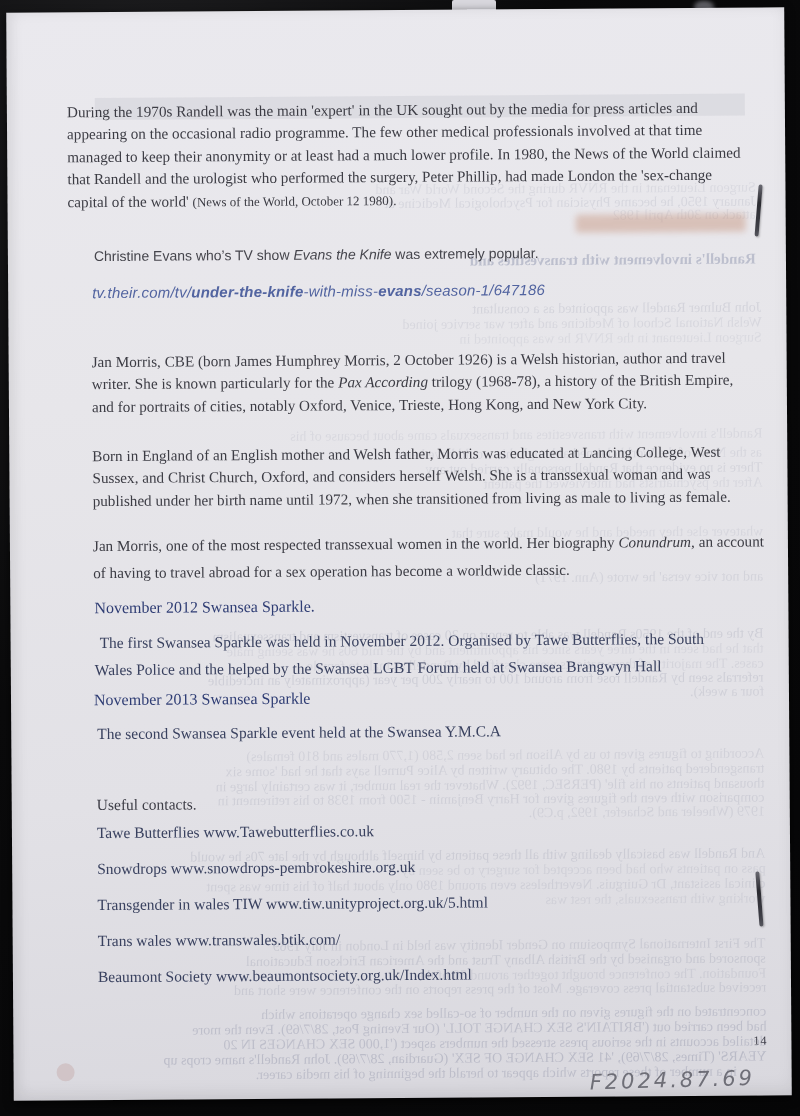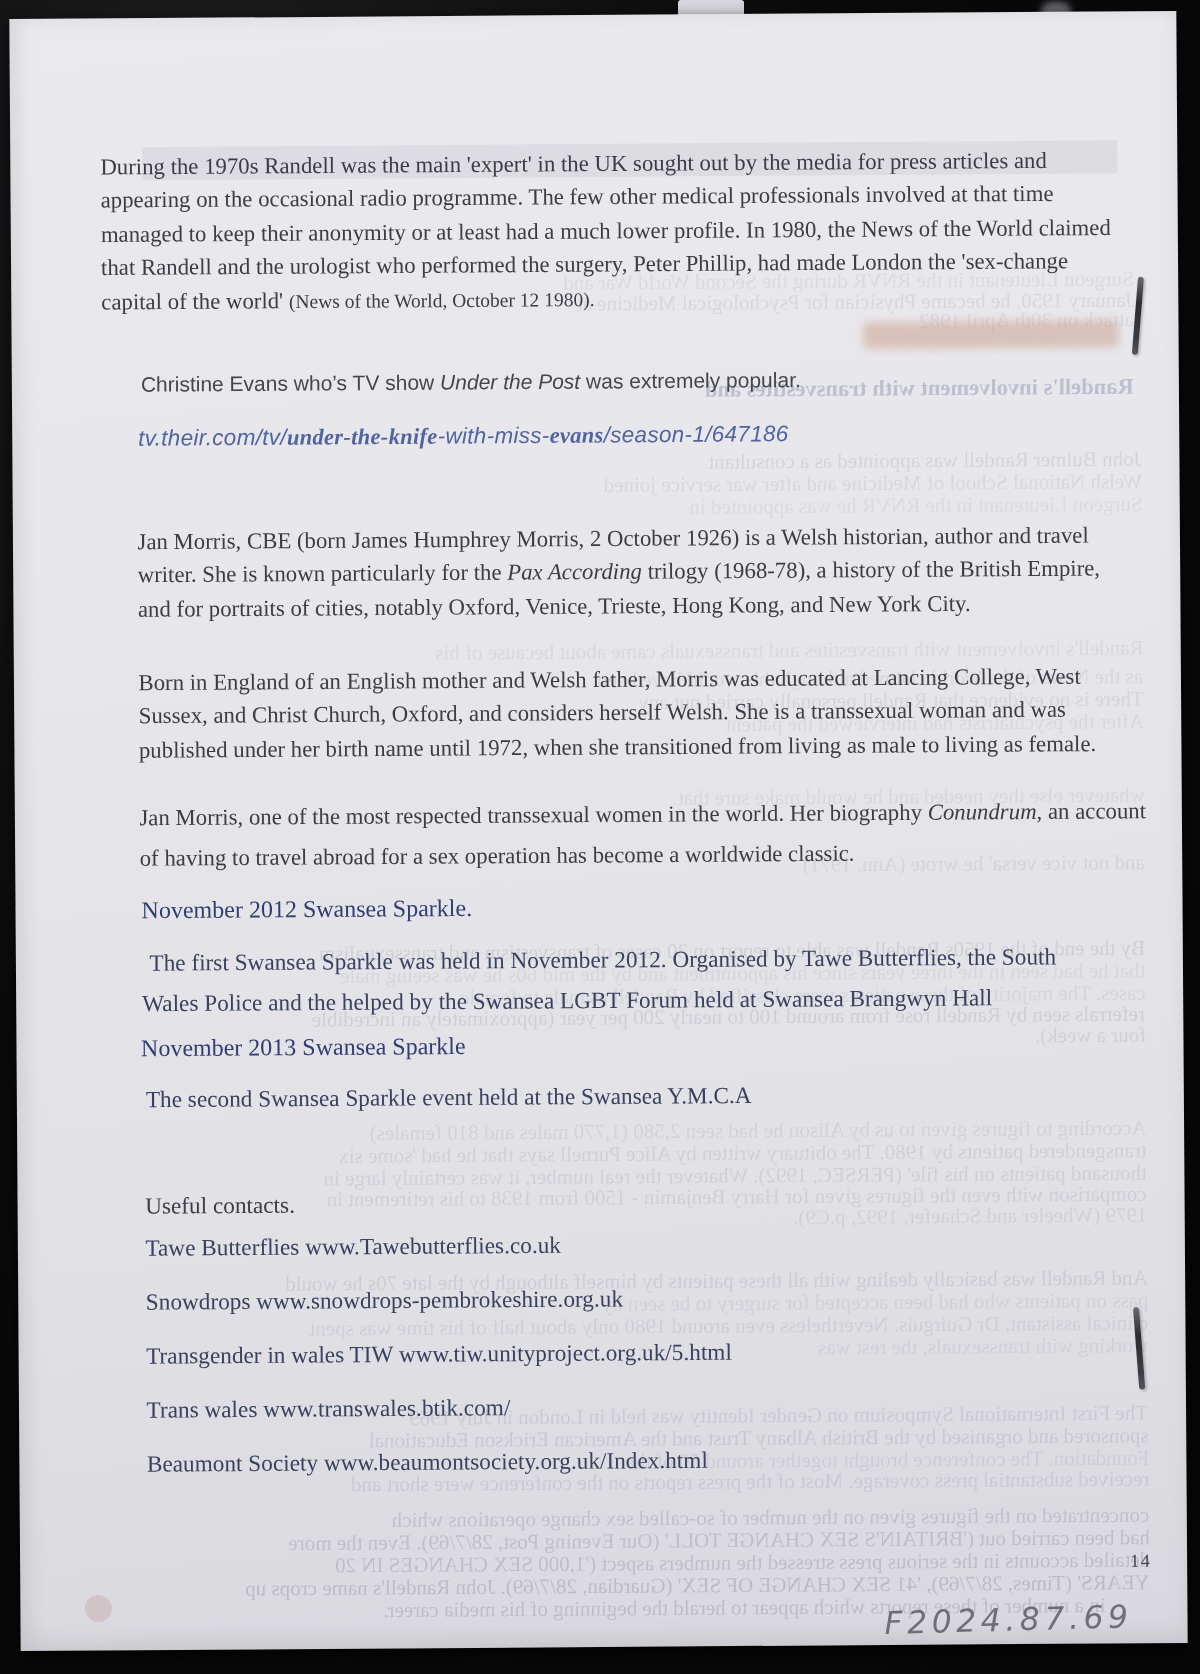--- a/index.html
+++ b/index.html
@@ -11,21 +11,21 @@
   .page{position:absolute;left:10px;top:10px;width:778px;height:1088px;
         background:linear-gradient(176deg,#eae9ee 0%,#e7e6ea 35%,#e2e1e6 70%,#d9d8de 100%);
         transform:rotate(-0.4deg);transform-origin:50% 50%;
         box-shadow:0 3px 10px rgba(0,0,0,.75), inset 6px 0 14px rgba(0,0,0,.06), inset 0 -8px 16px rgba(0,0,0,.05);}
   .page p,.page h3{margin:0;position:absolute;}
   .band{position:absolute;left:88px;top:86px;width:650px;height:22px;background:#d6d5db;opacity:.65;}
   .serif{font-family:"Liberation Serif", serif;font-size:15.2px;line-height:22.4px;color:var(--body_ink);}
   .para1{left:60px;top:89px;width:684px;}
   .cite{font-size:13px;}
   .i{font-style:italic;}
-  .b{font-weight:700;font-family:Liberation Serif, serif;}
+  .b{font-weight:700;}
   .sans{font-family:"Liberation Sans", sans-serif;font-size:14px;color:#45454c;}
   .caption{left:86px;top:236px;width:620px;}
   .url{left:84px;top:272px;width:620px;font-family:"Liberation Sans", sans-serif;
        font-style:italic;font-size:15px;color:var(--link_blue);letter-spacing:.2px;}
   .jm1{left:83px;top:339px;width:664px;}
   .jm2{left:83px;top:433px;width:676px;}
   .jm3{left:83px;top:521px;width:676px;line-height:26.5px;}
   .navy{font-family:"Liberation Serif", serif;font-weight:400;font-size:16px;color:var(--heading_blue);}
   .h1{left:84px;top:587px;}
   .h2{left:83px;top:679px;}
@@ -97,21 +97,21 @@
         <div class="bleed-line" style="top: 972px; right: 25px; opacity: 0.2;"><span>received substantial press coverage. Most of the press reports on the conference were short and</span></div>
         <div class="bleed-line" style="top: 996px; right: 25px; opacity: 0.26; color: rgb(115, 120, 147);"><span>concentrated on the figures given on the number of so-called sex change operations which</span></div>
         <div class="bleed-line" style="top: 1011px; right: 25px; opacity: 0.28; color: rgb(115, 120, 147);"><span>had been carried out ('BRITAIN'S SEX CHANGE TOLL' (Our Evening Post, 28/7/69). Even the more</span></div>
         <div class="bleed-line" style="top: 1026px; right: 25px; opacity: 0.28; color: rgb(115, 120, 147);"><span>detailed accounts in the serious press stressed the numbers aspect ('1,000 SEX CHANGES IN 20</span></div>
         <div class="bleed-line" style="top: 1041px; right: 25px; opacity: 0.3; color: rgb(115, 120, 147);"><span>YEARS' (Times, 28/7/69), '41 SEX CHANGE OF SEX' (Guardian, 28/7/69). John Randell's name crops up</span></div>
         <div class="bleed-line" style="top: 1056px; right: 55px; opacity: 0.28; color: rgb(115, 120, 147);"><span>in a number of these reports which appear to herald the beginning of his media career.</span></div>
       </div>
 
     <p class="serif para1"><span>During the 1970s Randell was the main 'expert' in the UK sought out by the media for press articles and appearing on the occasional radio programme. The few other medical professionals involved at that time managed to keep their anonymity or at least had a much lower profile. In 1980, the News of the World claimed that Randell and the urologist who performed the surgery, Peter Phillip, had made London the 'sex-change capital of the world' </span><span class="cite">(News of the World, October 12 1980).</span></p>
 
-    <p class="sans caption"><span>Christine Evans who’s TV show </span><span class="i">Under the Post</span><span> was extremely popular.</span></p>
+    <p class="sans caption"><span>Christine Evans who’s TV show </span><span class="i">Evans the Knife</span><span> was extremely popular.</span></p>
 
     <p class="url"><span>tv.their.com/tv/</span><span class="b">under-the-knife</span><span>-with-miss-</span><span class="b">evans</span><span>/season-1/647186</span></p>
 
     <p class="serif jm1"><span>Jan Morris, CBE (born James Humphrey Morris, 2 October 1926) is a Welsh historian, author and travel writer. She is known particularly for the </span><span class="i">Pax According</span><span> trilogy (1968-78), a history of the British Empire, and for portraits of cities, notably Oxford, Venice, Trieste, Hong Kong, and New York City.</span></p>
 
     <p class="serif jm2">Born in England of an English mother and Welsh father, Morris was educated at Lancing College, West Sussex, and Christ Church, Oxford, and considers herself Welsh. She is a transsexual woman and was published under her birth name until 1972, when she transitioned from living as male to living as female.</p>
 
     <p class="serif jm3"><span>Jan Morris, one of the most respected transsexual women in the world. Her biography </span><span class="i">Conundrum,</span><span> an account of having to travel abroad for a sex operation has become a worldwide classic.</span></p>
 
     <h3 class="navy h1">November 2012 Swansea Sparkle.</h3>

